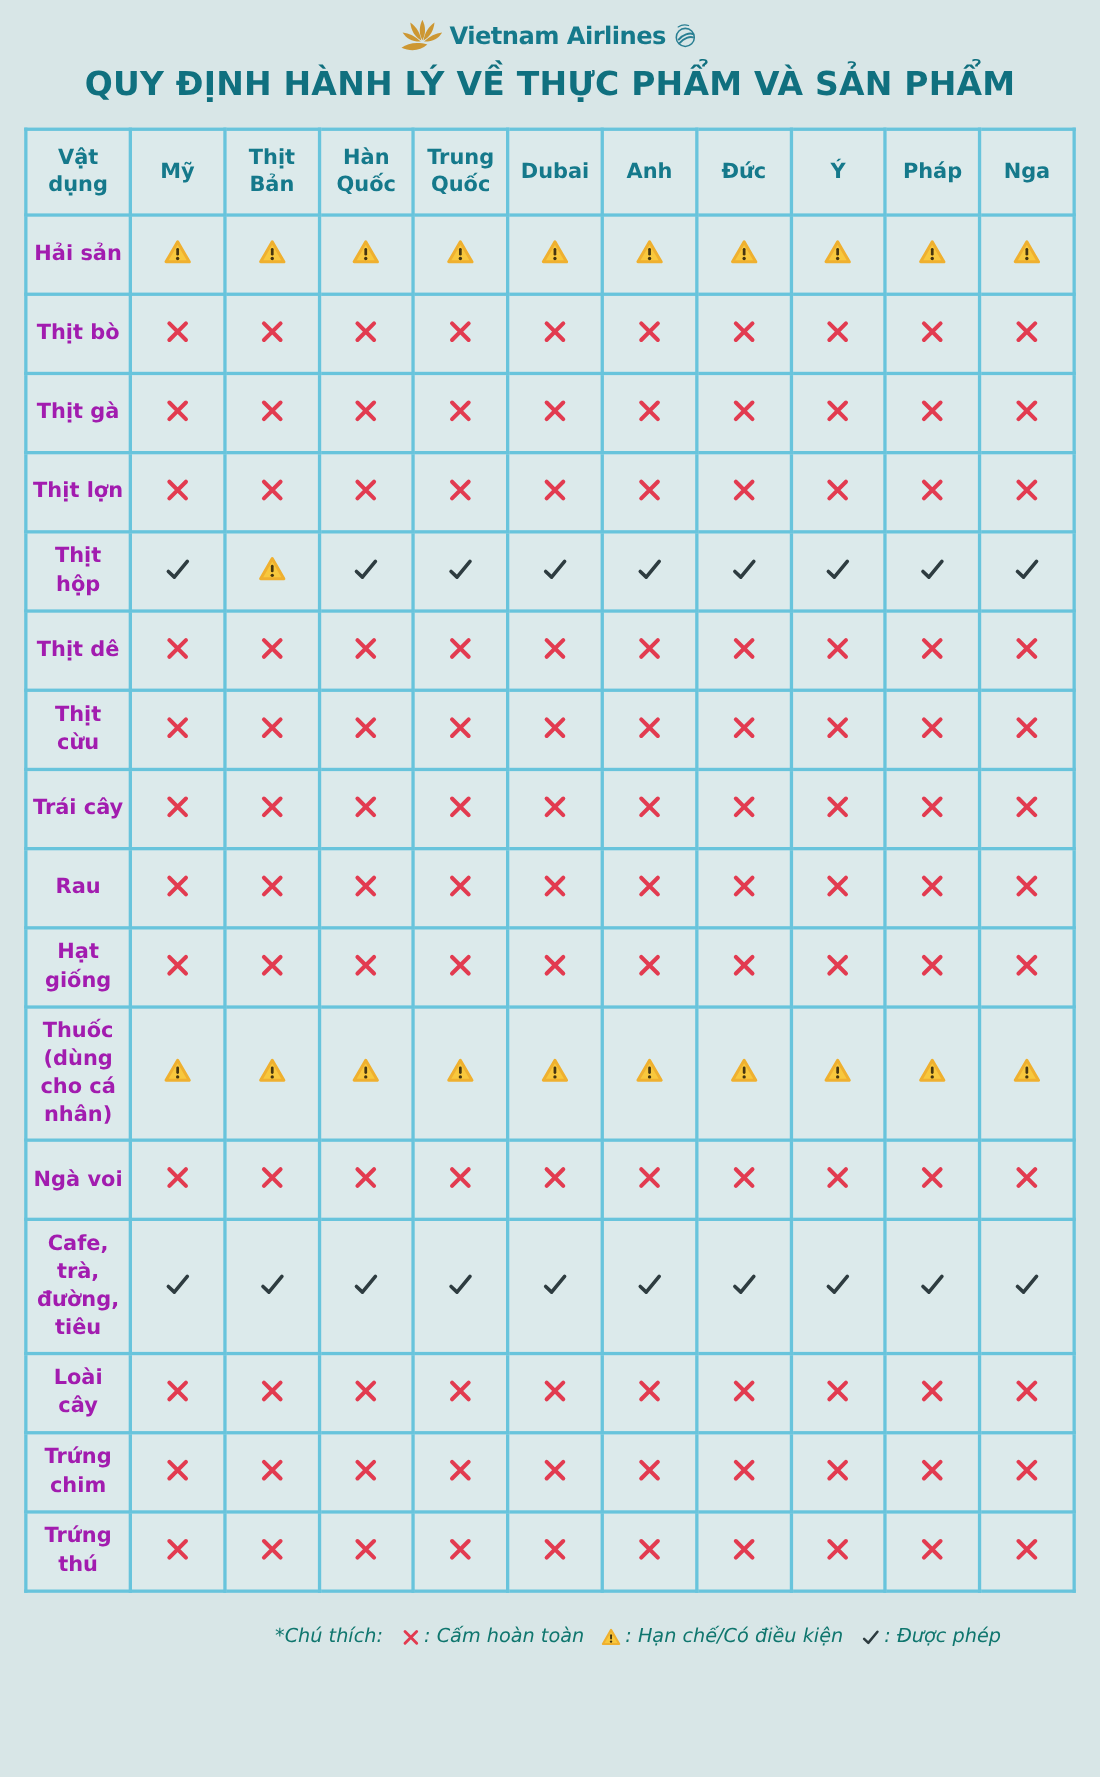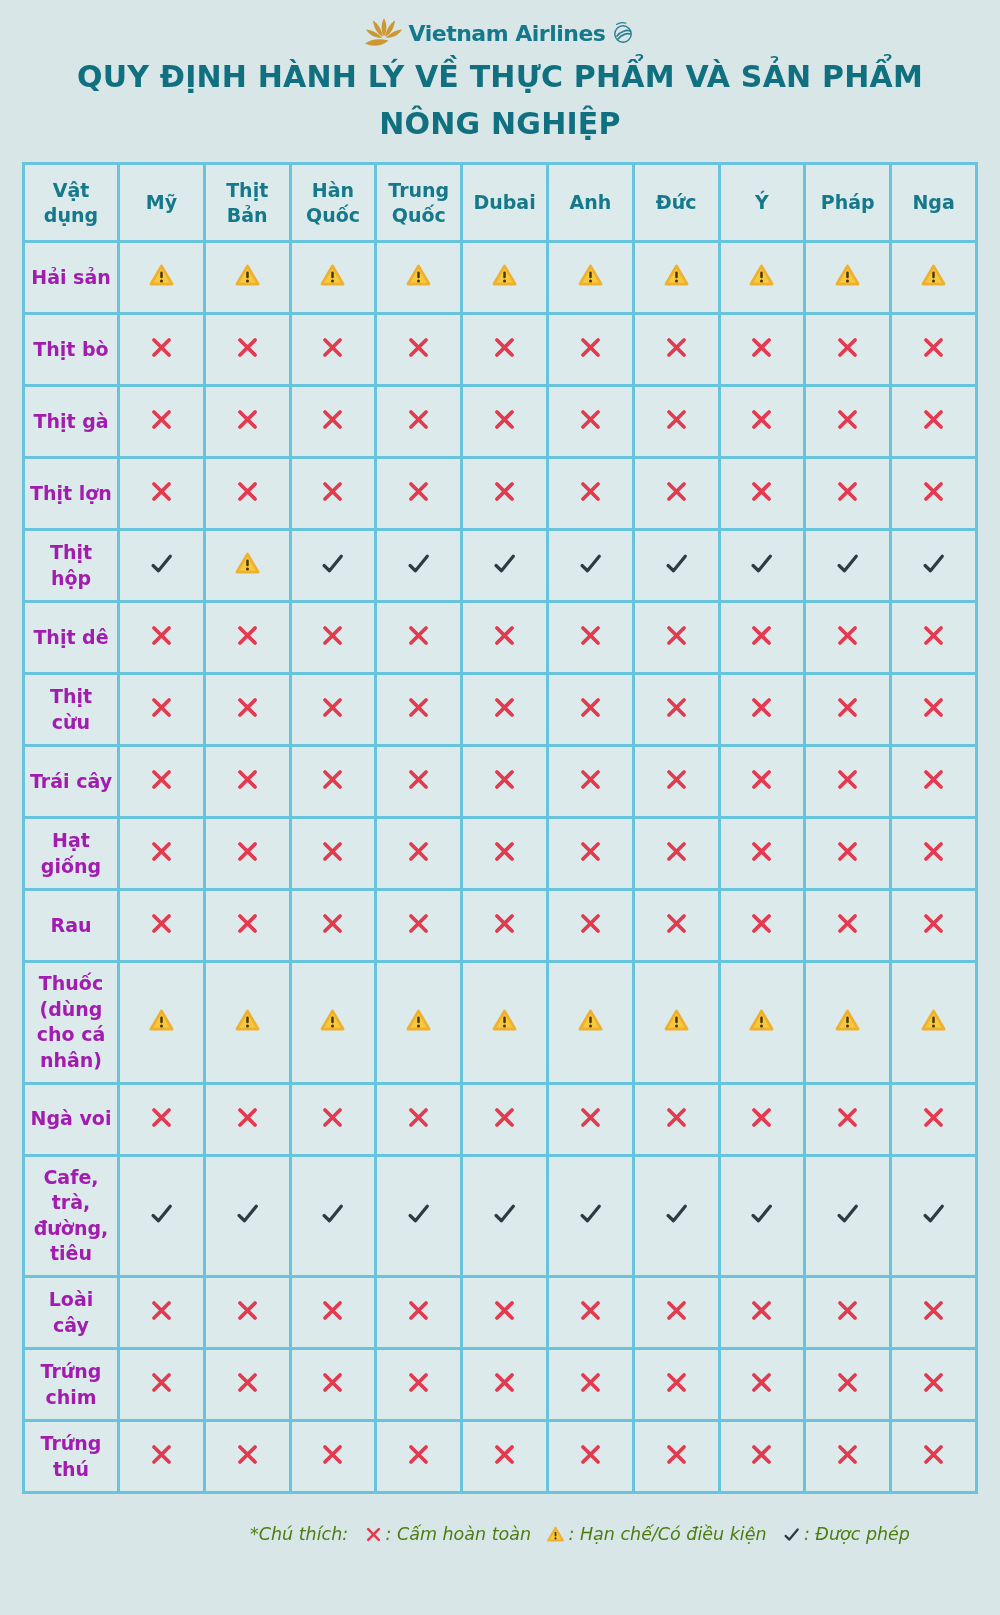--- a/index.html
+++ b/index.html
@@ -70,21 +70,21 @@
     white-space: pre-line;
   }
   table.reg tbody tr { height: 72px; }
   .sym { display: inline-flex; align-items: center; justify-content: center; }
   
   .legend {
     display: flex;
     align-items: center;
     justify-content: space-between;
     margin: 30px 90px 0 250px;
-    color: #4d7c0f;
+    color: #0f766e;
     font-style: italic;
     font-size: 17.5px;
   }
   .legend-item { display: inline-flex; align-items: flex-end; gap: 3px; }
   .legend-prefix { font-style: italic; }
 </style>
 </head>
 <body>
 
 <div class="page">
@@ -108,21 +108,20 @@
         <circle cx="13" cy="14" r="8.2" fill="none" stroke="#2a7f93" stroke-width="1.4"></circle>
         <path d="M7 16 C10.5 11.5 17 9.5 20 11" fill="none" stroke="#2a7f93" stroke-width="1.7" stroke-linecap="round"></path>
         <path d="M8 19 C11.5 14.5 17.5 12.8 20 14" fill="none" stroke="#2a7f93" stroke-width="1.7" stroke-linecap="round"></path>
         <path d="M6.5 4.5 C9 2.8 13 2.2 16 3.2" fill="none" stroke="#2a7f93" stroke-width="1.1" stroke-linecap="round"></path>
       </svg>
     </span>
   </div>
 
   <h1 class="title">
     <span>QUY ĐỊNH HÀNH LÝ VỀ THỰC PHẨM VÀ SẢN PHẨM</span><br>
-    <span>NÔNG NGHIỆP</span>
   </h1>
 
   <table class="reg">
     <colgroup id="cols">
         <col style="width: 95px;">
         <col>
         <col>
         <col>
         <col>
         <col>
@@ -594,75 +593,75 @@
                 <path d="M5.3 5.3 L18.7 18.7 M18.7 5.3 L5.3 18.7" stroke="#e23b50" stroke-width="3.3" stroke-linecap="round" fill="none"></path>
               </svg>
             </span></td>
           <td><span class="sym">
               <svg width="27" height="27" viewBox="0 0 24 24">
                 <path d="M5.3 5.3 L18.7 18.7 M18.7 5.3 L5.3 18.7" stroke="#e23b50" stroke-width="3.3" stroke-linecap="round" fill="none"></path>
               </svg>
             </span></td>
         </tr>
         <tr>
+          <th class="row-label">Rau</th>
+          <td><span class="sym">
+              <svg width="27" height="27" viewBox="0 0 24 24">
+                <path d="M5.3 5.3 L18.7 18.7 M18.7 5.3 L5.3 18.7" stroke="#e23b50" stroke-width="3.3" stroke-linecap="round" fill="none"></path>
+              </svg>
+            </span></td>
+          <td><span class="sym">
+              <svg width="27" height="27" viewBox="0 0 24 24">
+                <path d="M5.3 5.3 L18.7 18.7 M18.7 5.3 L5.3 18.7" stroke="#e23b50" stroke-width="3.3" stroke-linecap="round" fill="none"></path>
+              </svg>
+            </span></td>
+          <td><span class="sym">
+              <svg width="27" height="27" viewBox="0 0 24 24">
+                <path d="M5.3 5.3 L18.7 18.7 M18.7 5.3 L5.3 18.7" stroke="#e23b50" stroke-width="3.3" stroke-linecap="round" fill="none"></path>
+              </svg>
+            </span></td>
+          <td><span class="sym">
+              <svg width="27" height="27" viewBox="0 0 24 24">
+                <path d="M5.3 5.3 L18.7 18.7 M18.7 5.3 L5.3 18.7" stroke="#e23b50" stroke-width="3.3" stroke-linecap="round" fill="none"></path>
+              </svg>
+            </span></td>
+          <td><span class="sym">
+              <svg width="27" height="27" viewBox="0 0 24 24">
+                <path d="M5.3 5.3 L18.7 18.7 M18.7 5.3 L5.3 18.7" stroke="#e23b50" stroke-width="3.3" stroke-linecap="round" fill="none"></path>
+              </svg>
+            </span></td>
+          <td><span class="sym">
+              <svg width="27" height="27" viewBox="0 0 24 24">
+                <path d="M5.3 5.3 L18.7 18.7 M18.7 5.3 L5.3 18.7" stroke="#e23b50" stroke-width="3.3" stroke-linecap="round" fill="none"></path>
+              </svg>
+            </span></td>
+          <td><span class="sym">
+              <svg width="27" height="27" viewBox="0 0 24 24">
+                <path d="M5.3 5.3 L18.7 18.7 M18.7 5.3 L5.3 18.7" stroke="#e23b50" stroke-width="3.3" stroke-linecap="round" fill="none"></path>
+              </svg>
+            </span></td>
+          <td><span class="sym">
+              <svg width="27" height="27" viewBox="0 0 24 24">
+                <path d="M5.3 5.3 L18.7 18.7 M18.7 5.3 L5.3 18.7" stroke="#e23b50" stroke-width="3.3" stroke-linecap="round" fill="none"></path>
+              </svg>
+            </span></td>
+          <td><span class="sym">
+              <svg width="27" height="27" viewBox="0 0 24 24">
+                <path d="M5.3 5.3 L18.7 18.7 M18.7 5.3 L5.3 18.7" stroke="#e23b50" stroke-width="3.3" stroke-linecap="round" fill="none"></path>
+              </svg>
+            </span></td>
+          <td><span class="sym">
+              <svg width="27" height="27" viewBox="0 0 24 24">
+                <path d="M5.3 5.3 L18.7 18.7 M18.7 5.3 L5.3 18.7" stroke="#e23b50" stroke-width="3.3" stroke-linecap="round" fill="none"></path>
+              </svg>
+            </span></td>
+        </tr>
+        <tr>
           <th class="row-label">Hạt
 giống</th>
-          <td><span class="sym">
-              <svg width="27" height="27" viewBox="0 0 24 24">
-                <path d="M5.3 5.3 L18.7 18.7 M18.7 5.3 L5.3 18.7" stroke="#e23b50" stroke-width="3.3" stroke-linecap="round" fill="none"></path>
-              </svg>
-            </span></td>
-          <td><span class="sym">
-              <svg width="27" height="27" viewBox="0 0 24 24">
-                <path d="M5.3 5.3 L18.7 18.7 M18.7 5.3 L5.3 18.7" stroke="#e23b50" stroke-width="3.3" stroke-linecap="round" fill="none"></path>
-              </svg>
-            </span></td>
-          <td><span class="sym">
-              <svg width="27" height="27" viewBox="0 0 24 24">
-                <path d="M5.3 5.3 L18.7 18.7 M18.7 5.3 L5.3 18.7" stroke="#e23b50" stroke-width="3.3" stroke-linecap="round" fill="none"></path>
-              </svg>
-            </span></td>
-          <td><span class="sym">
-              <svg width="27" height="27" viewBox="0 0 24 24">
-                <path d="M5.3 5.3 L18.7 18.7 M18.7 5.3 L5.3 18.7" stroke="#e23b50" stroke-width="3.3" stroke-linecap="round" fill="none"></path>
-              </svg>
-            </span></td>
-          <td><span class="sym">
-              <svg width="27" height="27" viewBox="0 0 24 24">
-                <path d="M5.3 5.3 L18.7 18.7 M18.7 5.3 L5.3 18.7" stroke="#e23b50" stroke-width="3.3" stroke-linecap="round" fill="none"></path>
-              </svg>
-            </span></td>
-          <td><span class="sym">
-              <svg width="27" height="27" viewBox="0 0 24 24">
-                <path d="M5.3 5.3 L18.7 18.7 M18.7 5.3 L5.3 18.7" stroke="#e23b50" stroke-width="3.3" stroke-linecap="round" fill="none"></path>
-              </svg>
-            </span></td>
-          <td><span class="sym">
-              <svg width="27" height="27" viewBox="0 0 24 24">
-                <path d="M5.3 5.3 L18.7 18.7 M18.7 5.3 L5.3 18.7" stroke="#e23b50" stroke-width="3.3" stroke-linecap="round" fill="none"></path>
-              </svg>
-            </span></td>
-          <td><span class="sym">
-              <svg width="27" height="27" viewBox="0 0 24 24">
-                <path d="M5.3 5.3 L18.7 18.7 M18.7 5.3 L5.3 18.7" stroke="#e23b50" stroke-width="3.3" stroke-linecap="round" fill="none"></path>
-              </svg>
-            </span></td>
-          <td><span class="sym">
-              <svg width="27" height="27" viewBox="0 0 24 24">
-                <path d="M5.3 5.3 L18.7 18.7 M18.7 5.3 L5.3 18.7" stroke="#e23b50" stroke-width="3.3" stroke-linecap="round" fill="none"></path>
-              </svg>
-            </span></td>
-          <td><span class="sym">
-              <svg width="27" height="27" viewBox="0 0 24 24">
-                <path d="M5.3 5.3 L18.7 18.7 M18.7 5.3 L5.3 18.7" stroke="#e23b50" stroke-width="3.3" stroke-linecap="round" fill="none"></path>
-              </svg>
-            </span></td>
-        </tr>
-        <tr>
-          <th class="row-label">Rau</th>
           <td><span class="sym">
               <svg width="27" height="27" viewBox="0 0 24 24">
                 <path d="M5.3 5.3 L18.7 18.7 M18.7 5.3 L5.3 18.7" stroke="#e23b50" stroke-width="3.3" stroke-linecap="round" fill="none"></path>
               </svg>
             </span></td>
           <td><span class="sym">
               <svg width="27" height="27" viewBox="0 0 24 24">
                 <path d="M5.3 5.3 L18.7 18.7 M18.7 5.3 L5.3 18.7" stroke="#e23b50" stroke-width="3.3" stroke-linecap="round" fill="none"></path>
               </svg>
             </span></td>

